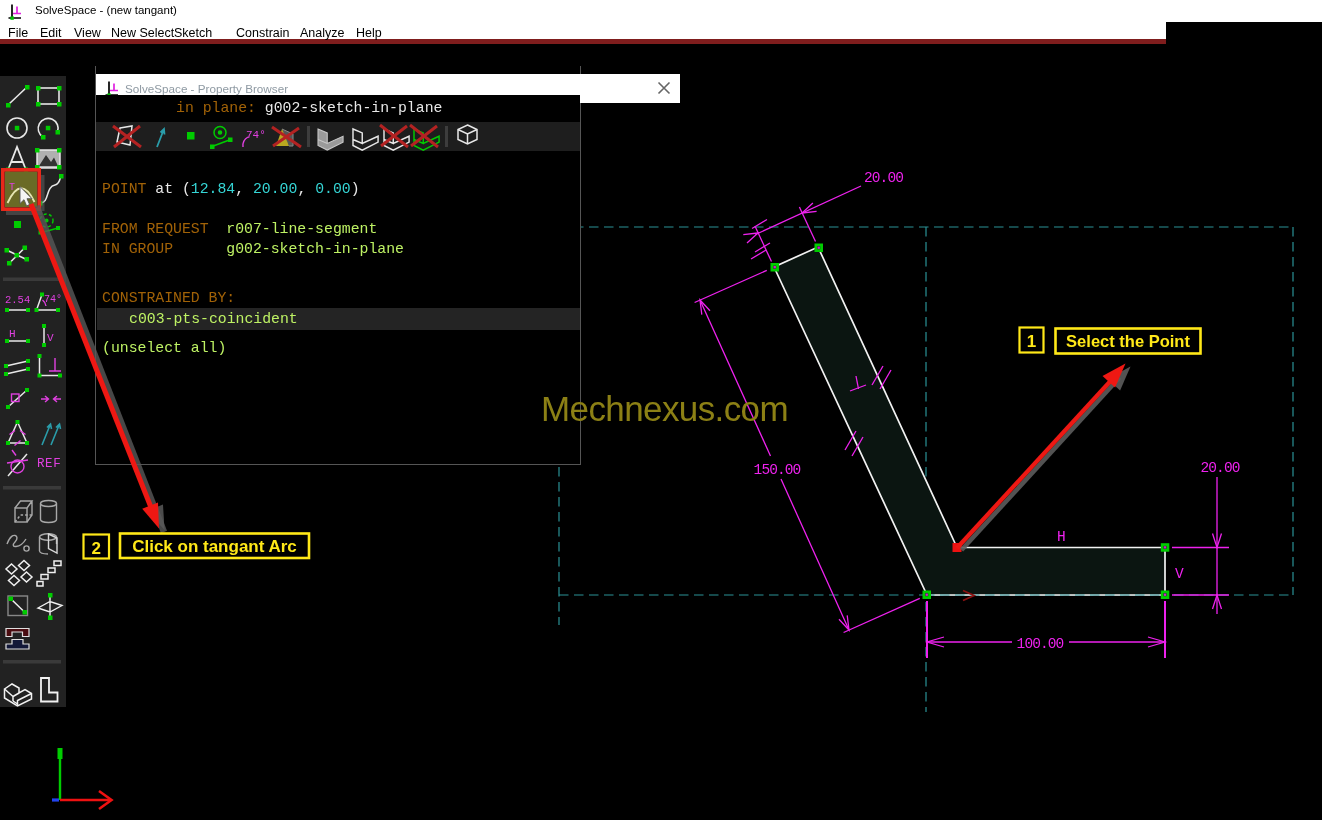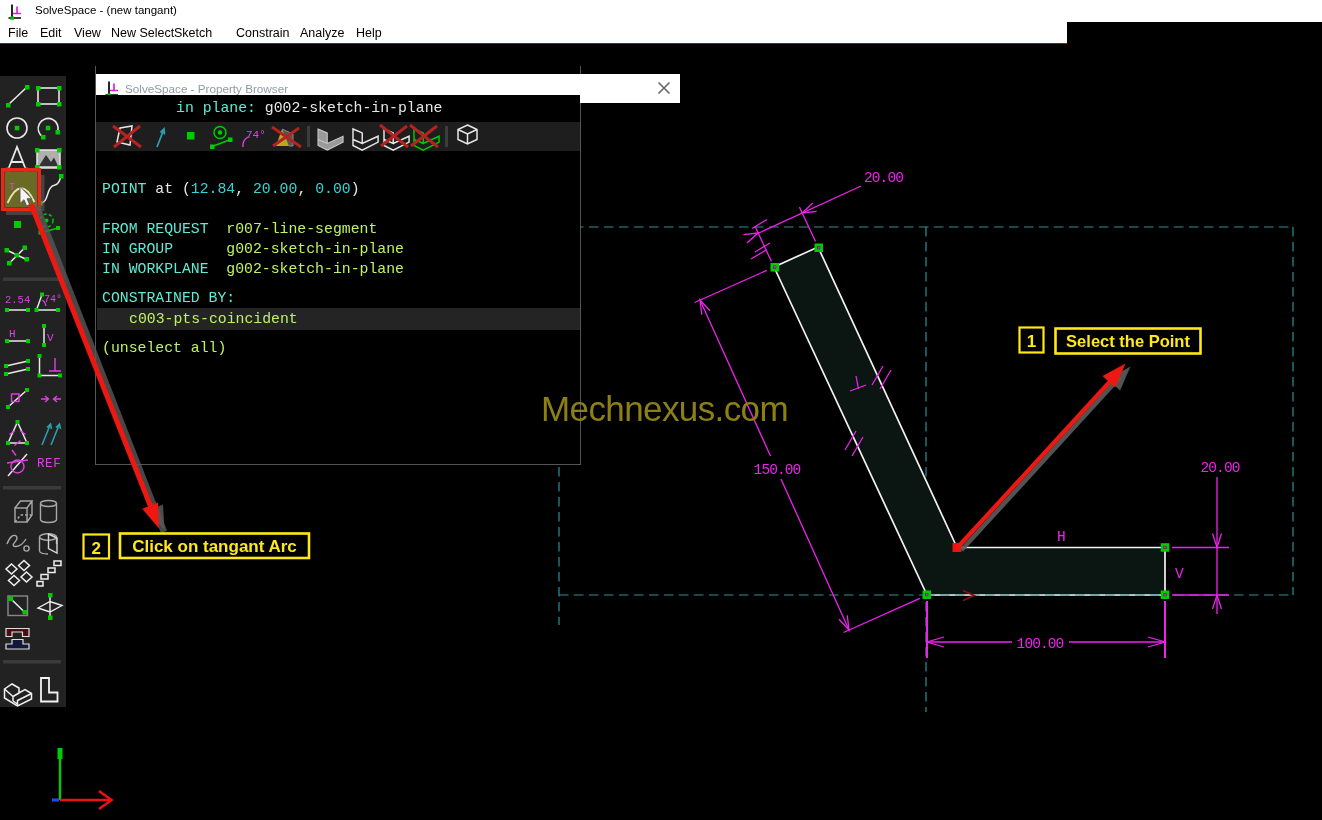--- a/index.html
+++ b/index.html
@@ -1,35 +1,35 @@
 <!DOCTYPE html>
 <html><head>
 <meta charset="utf-8">
 <style>
   html,body{margin:0;padding:0;background:#000;}
   #app{position:relative;width:1322px;height:820px;background:#000;overflow:hidden;
        font-family:"Liberation Sans",sans-serif;}
   #titlebar{position:absolute;left:0;top:0;width:1322px;height:22px;background:#fff;}
   #titlebar .t{position:absolute;left:35px;top:4px;font-size:11.5px;color:#000;}
-  #menubar{position:absolute;left:0;top:22px;width:1067px;height:22px;background:#fff;border-bottom:1px solid #7f1d1d;box-sizing:border-box;}
+  #menubar{position:absolute;left:0;top:22px;width:1166px;height:22px;background:#fff;border-bottom:5px solid #7f1d1d;box-sizing:border-box;}
   #menubar span{position:absolute;top:4px;font-size:12.5px;color:#000;}
   #toolbar{position:absolute;left:0;top:44px;width:66px;height:663px;background:transparent;}
   .mono{font-family:"Liberation Mono",monospace;}
   
   #pb{position:absolute;left:95px;top:66px;width:486px;height:399px;background:#000;
       border-left:1px solid #555;border-right:1px solid #555;border-bottom:1px solid #555;box-sizing:border-box;}
   #pbtitle{position:absolute;left:0;top:8px;width:584px;height:29px;background:#fff;}
   #pbtitle .t{position:absolute;left:29px;top:8px;font-size:11.7px;color:#8f9aa3;}
   #pbclose{position:absolute;right:8px;top:6px;width:16px;height:16px;}
   #pbhead{position:absolute;left:0;top:29px;width:484px;height:27px;background:#000;}
   #pbhead .l{position:absolute;left:80px;top:5px;font-size:14.8px;letter-spacing:0px;white-space:pre;}
   #pbtools{position:absolute;left:0;top:56px;width:484px;height:29px;background:#1e1e1e;}
   #pbtext{position:absolute;left:0;top:85px;width:484px;height:312px;background:#000;}
   .pl{position:absolute;left:6px;height:20px;line-height:20px;font-size:14.8px;white-space:pre;font-family:"Liberation Mono",monospace;text-align:center;}
-  .amber{color:#5eead4;} .blu{color:#bef264;} .cy{color:#35d5d5;} .wh{color:#e8e8e8;}
+  .amber{color:#a16207;} .blu{color:#bef264;} .cy{color:#35d5d5;} .wh{color:#e8e8e8;}
   #hirow{position:absolute;left:1px;top:157px;width:483px;height:22px;background:#242424;}
   
   #sketch,#annot{position:absolute;left:0;top:0;}
   #wm{position:absolute;left:541px;top:389px;font-size:35px;color:#8c8015;letter-spacing:-0.6px;z-index:30;}
 </style>
 </head>
 <body>
 <div id="app">
   <svg id="sketch" width="1322" height="820" viewBox="0 0 1322 820">
     <g stroke="#2a9296" stroke-width="1.2" fill="none" stroke-dasharray="9.5 5.5">
@@ -341,21 +341,20 @@
         <path d="M314 3 L342 25 M341 4 L315 24" stroke="#b42222" stroke-width="3"></path>
         <rect x="349" y="4" width="3" height="21" fill="#3d3d3d"></rect>
         <path d="M371.5 3 L381 7.5 V17.5 L371.5 22 L362 17.5 V7.5 Z M362 7.5 L371.5 12 L381 7.5 M371.5 12 V22" stroke="#e8e8e8" stroke-width="1.5" fill="none"></path>
       </svg>
     </div>
     <div id="pbtext">
       <div id="hirow"></div>
       <div class="pl" style="top:28px"><span class="amber">POINT</span><span class="wh"> at (</span><span class="cy">12.84</span><span class="wh">, </span><span class="cy">20.00</span><span class="wh">, </span><span class="cy">0.00</span><span class="wh">)</span></div>
       <div class="pl" style="top:68px"><span class="amber">FROM REQUEST</span><span class="wh">  </span><span class="blu">r007-line-segment</span></div>
       <div class="pl" style="top:88px"><span class="amber">IN GROUP</span><span class="wh">      </span><span class="blu">g002-sketch-in-plane</span></div>
-      <div class="pl" style="top:108px"><span class="amber">IN WORKPLANE</span><span class="wh">  </span><span class="blu">g002-sketch-in-plane</span></div>
       <div class="pl" style="top:137px"><span class="amber">CONSTRAINED BY:</span></div>
       <div class="pl" style="top:158px;left:33px"><span class="blu">c003-pts-coincident</span></div>
       <div class="pl" style="top:187px"><span class="blu">(unselect all)</span></div>
     </div>
   </div>
   <div id="wm">Mechnexus.com</div>
   <svg id="annot" width="1322" height="820" viewBox="0 0 1322 820" style="z-index:40">
 
     <path d="M42 175 V211 M6 212.5 H42" stroke="#6e6e6e" stroke-width="5" opacity="0.45" fill="none"></path>
     <rect x="2.8" y="169.8" width="36.4" height="39.4" stroke="#e8281a" stroke-width="3.6" fill="none"></rect>

